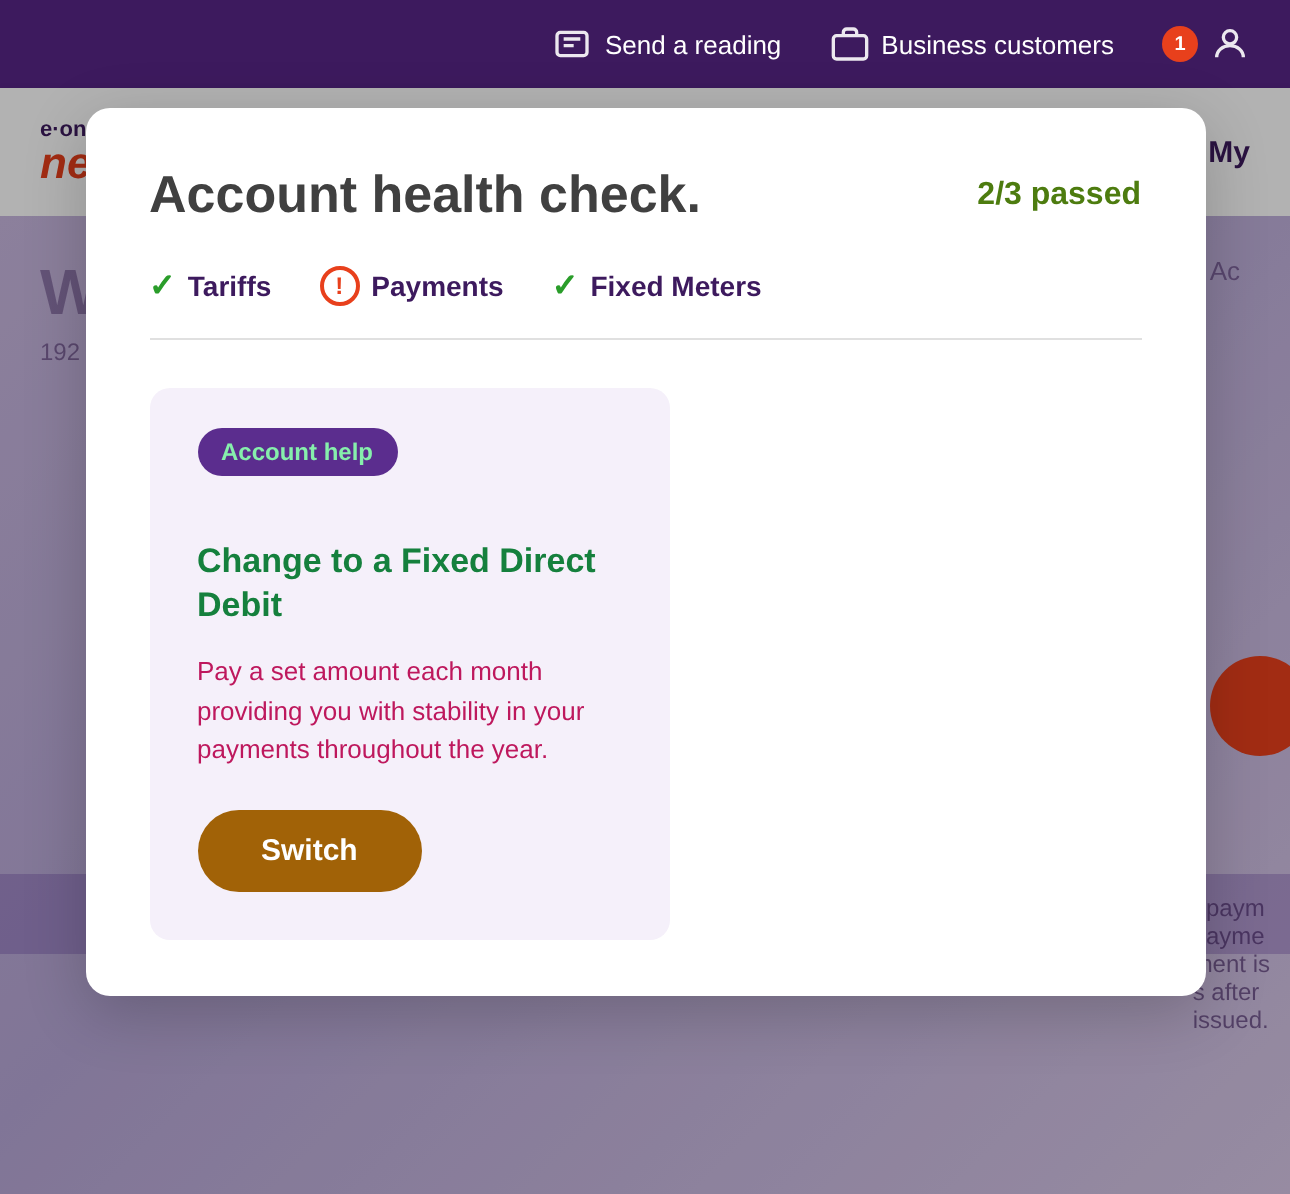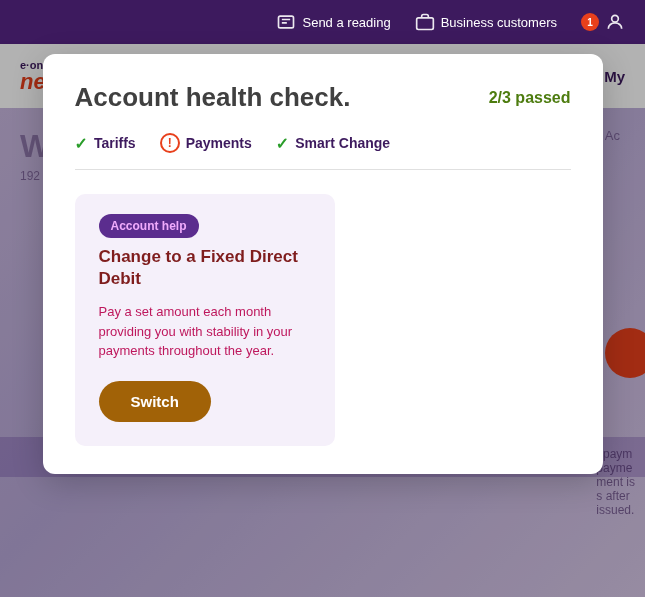--- a/index.html
+++ b/index.html
@@ -229,32 +229,32 @@
 
     
     .card {
       background: #f5f0fa;
       border-radius: 10px;
       padding: 20px 24px 24px 24px;
       max-width: 260px;
     }
     .card-badge {
       background: #5b2d8e;
-      color: #f0abfc;
+      color: #86efac;
       font-size: 12px;
       font-weight: bold;
       padding: 5px 12px;
       border-radius: 20px;
       display: inline-block;
-      margin-bottom: 8px;
+      margin-bottom: 32px;
     }
     .card-title {
       font-size: 17px;
       font-weight: bold;
-      color: #7f1d1d;
+      color: #15803d;
       margin-bottom: 12px;
       line-height: 1.3;
     }
     .card-desc {
       font-size: 13px;
       color: #be185d;
       line-height: 1.5;
       margin-bottom: 20px;
     }
     .switch-btn {
@@ -351,21 +351,21 @@
       <div class="check-item">
         <span class="check-icon-green">✓</span>
         <span>Tariffs</span>
       </div>
       <div class="check-item">
         <div class="check-icon-warning">!</div>
         <span>Payments</span>
       </div>
       <div class="check-item">
         <span class="check-icon-green">✓</span>
-        <span>Smart Change</span>
+        <span>Fixed Meters</span>
       </div>
     </div>
 
     <div class="card">
       <div class="card-badge">Account help</div>
       <div class="card-title">Change to a Fixed Direct Debit</div>
       <div class="card-desc">Pay a set amount each month providing you with stability in your payments throughout the year.</div>
       <button class="switch-btn">Switch</button>
     </div>
   </div>

